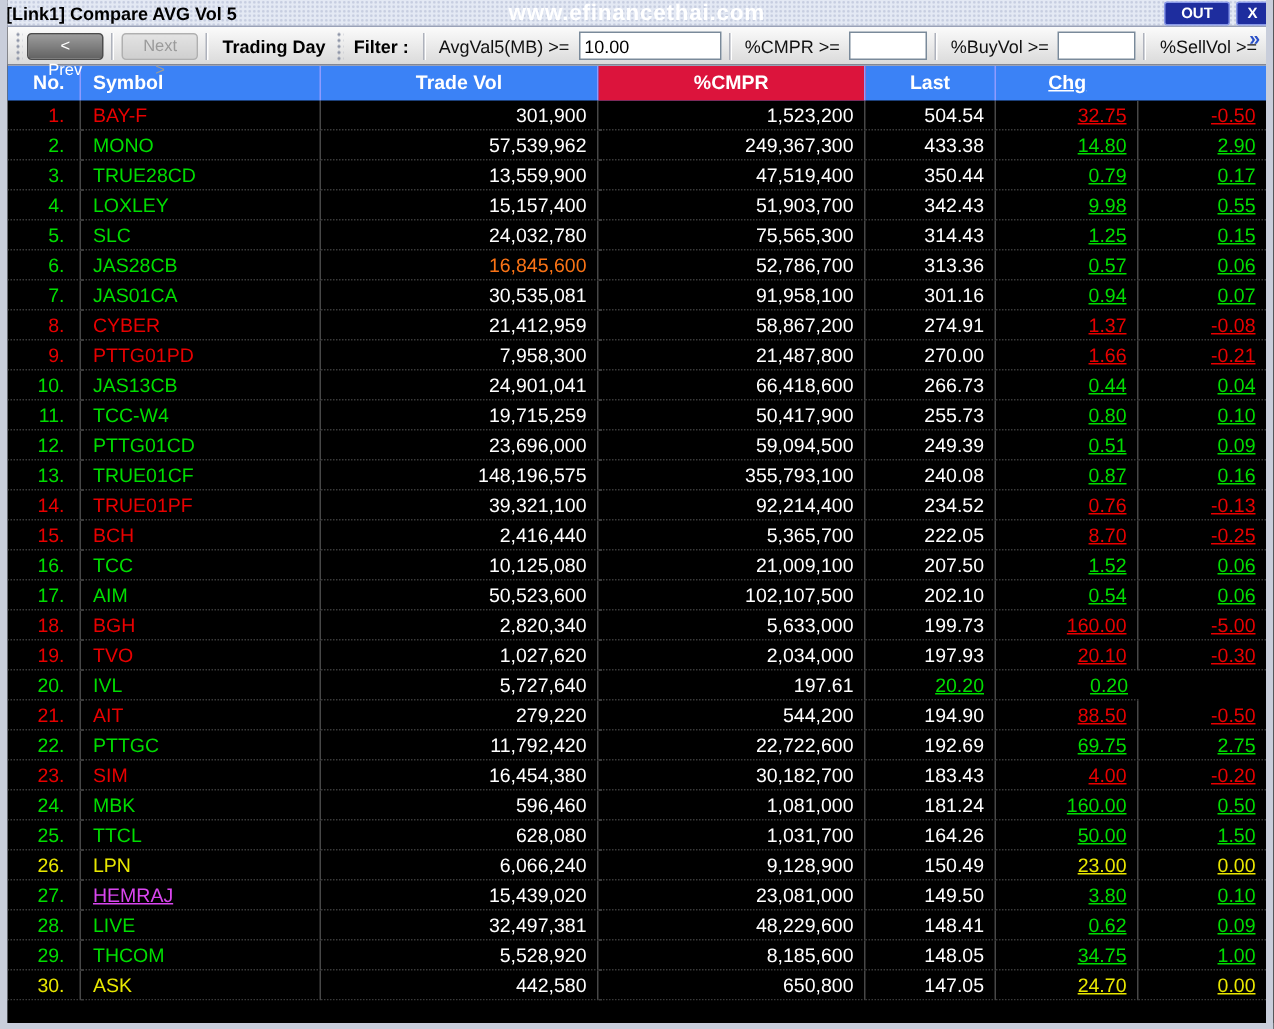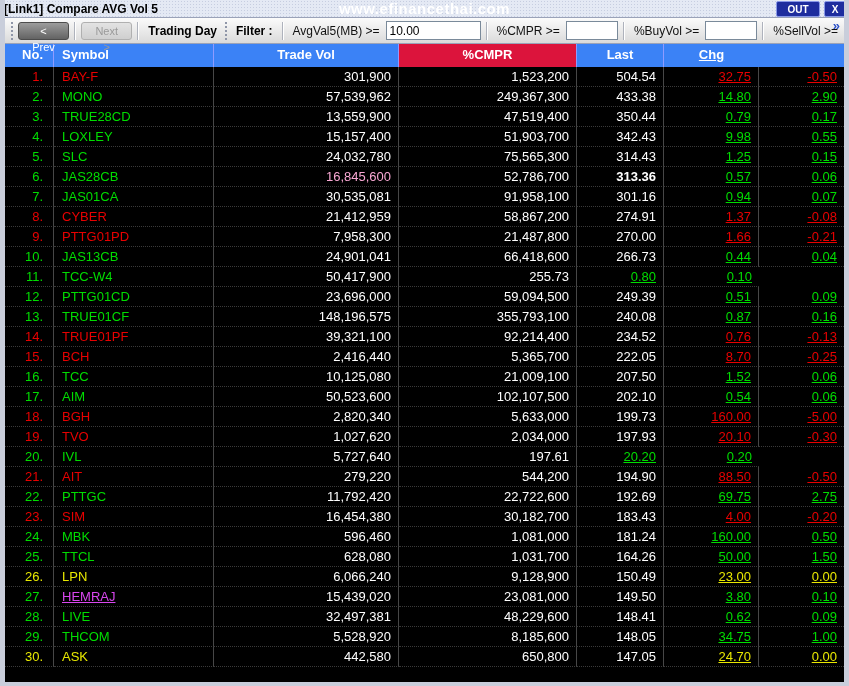--- a/index.html
+++ b/index.html
@@ -207,23 +207,23 @@
         <div class="cell c1" style="color: rgb(0, 221, 0);">SLC</div>
         <div class="cell c2 val" style="color: rgb(255, 255, 255);">24,032,780</div>
         <div class="cell c3 val" style="color: rgb(255, 255, 255);">75,565,300</div>
         <div class="cell c4 val" style="color: rgb(255, 255, 255);">314.43</div>
         <div class="cell c5 val u" style="color: rgb(0, 221, 0);">1.25</div>
         <div class="cell c6 val u" style="color: rgb(0, 221, 0);">0.15</div>
       </div>
       <div class="trow grid-cols">
         <div class="cell c0" style="color: rgb(0, 221, 0);">6.</div>
         <div class="cell c1" style="color: rgb(0, 221, 0);">JAS28CB</div>
-        <div class="cell c2 val" style="color: #f9a8d4;">16,845,600</div>
+        <div class="cell c2 val" style="color: #f97316;">16,845,600</div>
         <div class="cell c3 val" style="color: rgb(255, 255, 255);">52,786,700</div>
-        <div class="cell c4 val" style="color: rgb(255, 255, 255); font-weight: bold;">313.36</div>
+        <div class="cell c4 val" style="color: rgb(255, 255, 255);">313.36</div>
         <div class="cell c5 val u" style="color: rgb(0, 221, 0);">0.57</div>
         <div class="cell c6 val u" style="color: rgb(0, 221, 0);">0.06</div>
       </div>
       <div class="trow grid-cols">
         <div class="cell c0" style="color: rgb(0, 221, 0);">7.</div>
         <div class="cell c1" style="color: rgb(0, 221, 0);">JAS01CA</div>
         <div class="cell c2 val" style="color: rgb(255, 255, 255);">30,535,081</div>
         <div class="cell c3 val" style="color: rgb(255, 255, 255);">91,958,100</div>
         <div class="cell c4 val" style="color: rgb(255, 255, 255);">301.16</div>
         <div class="cell c5 val u" style="color: rgb(0, 221, 0);">0.94</div>
@@ -252,20 +252,21 @@
         <div class="cell c1" style="color: rgb(0, 221, 0);">JAS13CB</div>
         <div class="cell c2 val" style="color: rgb(255, 255, 255);">24,901,041</div>
         <div class="cell c3 val" style="color: rgb(255, 255, 255);">66,418,600</div>
         <div class="cell c4 val" style="color: rgb(255, 255, 255);">266.73</div>
         <div class="cell c5 val u" style="color: rgb(0, 221, 0);">0.44</div>
         <div class="cell c6 val u" style="color: rgb(0, 221, 0);">0.04</div>
       </div>
       <div class="trow grid-cols">
         <div class="cell c0" style="color: rgb(0, 221, 0);">11.</div>
         <div class="cell c1" style="color: rgb(0, 221, 0);">TCC-W4</div>
+        <div class="cell c2 val" style="color: rgb(255, 255, 255);">19,715,259</div>
         <div class="cell c3 val" style="color: rgb(255, 255, 255);">50,417,900</div>
         <div class="cell c4 val" style="color: rgb(255, 255, 255);">255.73</div>
         <div class="cell c5 val u" style="color: rgb(0, 221, 0);">0.80</div>
         <div class="cell c6 val u" style="color: rgb(0, 221, 0);">0.10</div>
       </div>
       <div class="trow grid-cols">
         <div class="cell c0" style="color: rgb(0, 221, 0);">12.</div>
         <div class="cell c1" style="color: rgb(0, 221, 0);">PTTG01CD</div>
         <div class="cell c2 val" style="color: rgb(255, 255, 255);">23,696,000</div>
         <div class="cell c3 val" style="color: rgb(255, 255, 255);">59,094,500</div>

